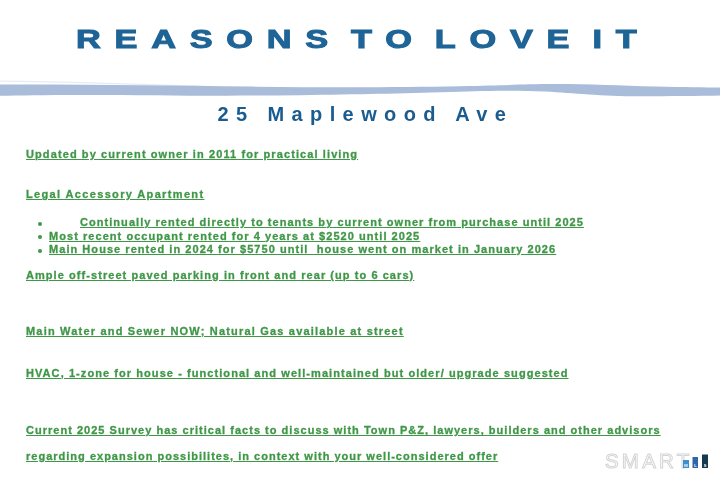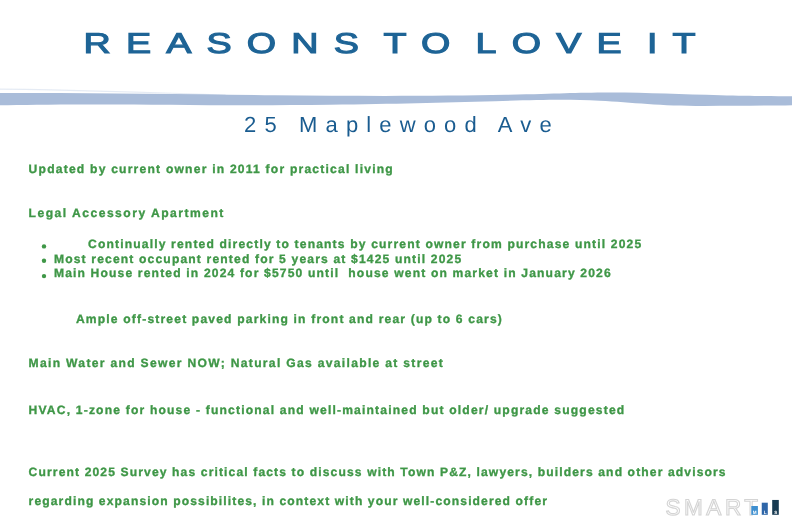--- a/index.html
+++ b/index.html
@@ -1,47 +1,47 @@
 <!DOCTYPE html>
 <html><head>
 <meta charset="utf-8">
 <style>
   html,body{margin:0;padding:0;}
   body{width:720px;height:480px;position:relative;background:#ffffff;overflow:hidden;
        font-family:"Liberation Sans", sans-serif;}
   .abs{position:absolute;white-space:nowrap;}
-  .green{color:#3f9747;font-weight:bold;font-size:11px;line-height:1;-webkit-text-stroke:0.3px #3f9747;}
-  .blue{color:#1e6496;font-weight:normal;}
+  .green{color:#3f9747;font-weight:bold;font-size:11px;line-height:1;text-decoration:underline;-webkit-text-stroke:0.3px #3f9747;}
+  .blue{color:#1e6496;font-weight:bold;}
 </style>
 </head>
 <body>
 
   <div class="abs blue" id="title" style="left:75.5px;top:23.5px;font-size:26px;letter-spacing:10.4px;word-spacing:-10.6px;-webkit-text-stroke:1.0px #1e6496;"><span style="display:inline-block;transform:scaleX(1.32);transform-origin:0 0;">REASONS TO LOVE IT</span></div>
 
   <svg class="abs" style="left:0;top:70px;" width="720" height="40" viewBox="0 0 720 40">
     <path d="M0,10.4 C60,11.0 130,13.2 205,15.9 L205,17.0 C130,14.5 60,12.3 0,11.7 Z" fill="#a9bcd9" opacity="0.3"></path>
     <path d="M0,14.6 C90,14.3 170,15.6 250,16.6 C330,17.5 400,17.4 460,16.2 C510,15.2 520,14.2 555,14.1 C590,14.2 620,15.7 655,16.6 C685,17.3 705,17.5 720,17.6 L720,25.6 C700,26.0 670,26.3 640,26.3 C600,26.3 575,23.0 545,21.5 C515,20.2 490,20.8 450,22.0 C400,23.5 360,24.3 300,25.2 C220,26.2 150,25.2 90,24.9 C50,24.8 20,25.3 0,25.7 Z" fill="#a9bcd9"></path>
   </svg>
 
   <div class="abs blue" id="addr" style="left:0;width:720px;text-align:center;top:103px;font-size:20px;letter-spacing:7.4px;padding-left:5.4px;color:#1a5c90;">25 Maplewood Ave</div>
 
   <div class="abs green" id="p1" style="left:26px;top:148.6px;letter-spacing:1.1px;">Updated by current owner in 2011 for practical living</div>
 
   <div class="abs green" id="p2" style="left:26px;top:189.4px;letter-spacing:1.35px;">Legal Accessory Apartment</div>
 
   <div class="abs green" id="b1" style="left:49px;top:217.1px;letter-spacing:1.05px;margin-left:31px;">Continually rented directly to tenants by current owner from purchase until 2025</div>
   <div class="abs" style="left:38px;top:222px;width:4px;height:4px;border-radius:50%;background:#3f9747;"></div>
 
-  <div class="abs green" id="b2" style="left:49px;top:230.5px;letter-spacing:1.05px;">Most recent occupant rented for 5 years at $1425 until 2025</div>
+  <div class="abs green" id="b2" style="left:49px;top:230.5px;letter-spacing:1.05px;">Most recent occupant rented for 4 years at $2520 until 2025</div>
   <div class="abs" style="left:38px;top:235.4px;width:4px;height:4px;border-radius:50%;background:#3f9747;"></div>
 
   <div class="abs green" id="b3" style="left:49px;top:243.9px;letter-spacing:1.05px;">Main House rented in 2024 for $5750 until&nbsp; house went on market in January 2026</div>
   <div class="abs" style="left:38px;top:248.8px;width:4px;height:4px;border-radius:50%;background:#3f9747;"></div>
 
-  <div class="abs green" id="p4" style="left:26px;top:286px;letter-spacing:1.06px;margin-left:43px;">Ample off-street paved parking in front and rear (up to 6 cars)</div>
+  <div class="abs green" id="p4" style="left:26px;top:270px;letter-spacing:1.06px;">Ample off-street paved parking in front and rear (up to 6 cars)</div>
 
   <div class="abs green" id="p5" style="left:26px;top:326.1px;letter-spacing:1.19px;">Main Water and Sewer NOW; Natural Gas available at street</div>
 
   <div class="abs green" id="p6" style="left:26px;top:367.7px;letter-spacing:1.07px;">HVAC, 1-zone for house - functional and well-maintained but older/ upgrade suggested</div>
 
   <div class="abs green" id="p7a" style="left:26px;top:409.3px;letter-spacing:1.02px;margin-top:16px;">Current 2025 Survey has critical facts to discuss with Town P&amp;Z, lawyers, builders and other advisors</div>
   <div class="abs green" id="p7b" style="left:26px;top:422.7px;letter-spacing:1.01px;margin-top:28px;">regarding expansion possibilites, in context with your well-considered offer</div>
 
   <svg class="abs" style="left:600px;top:448px;" width="120" height="32" viewBox="0 0 120 32">
 

